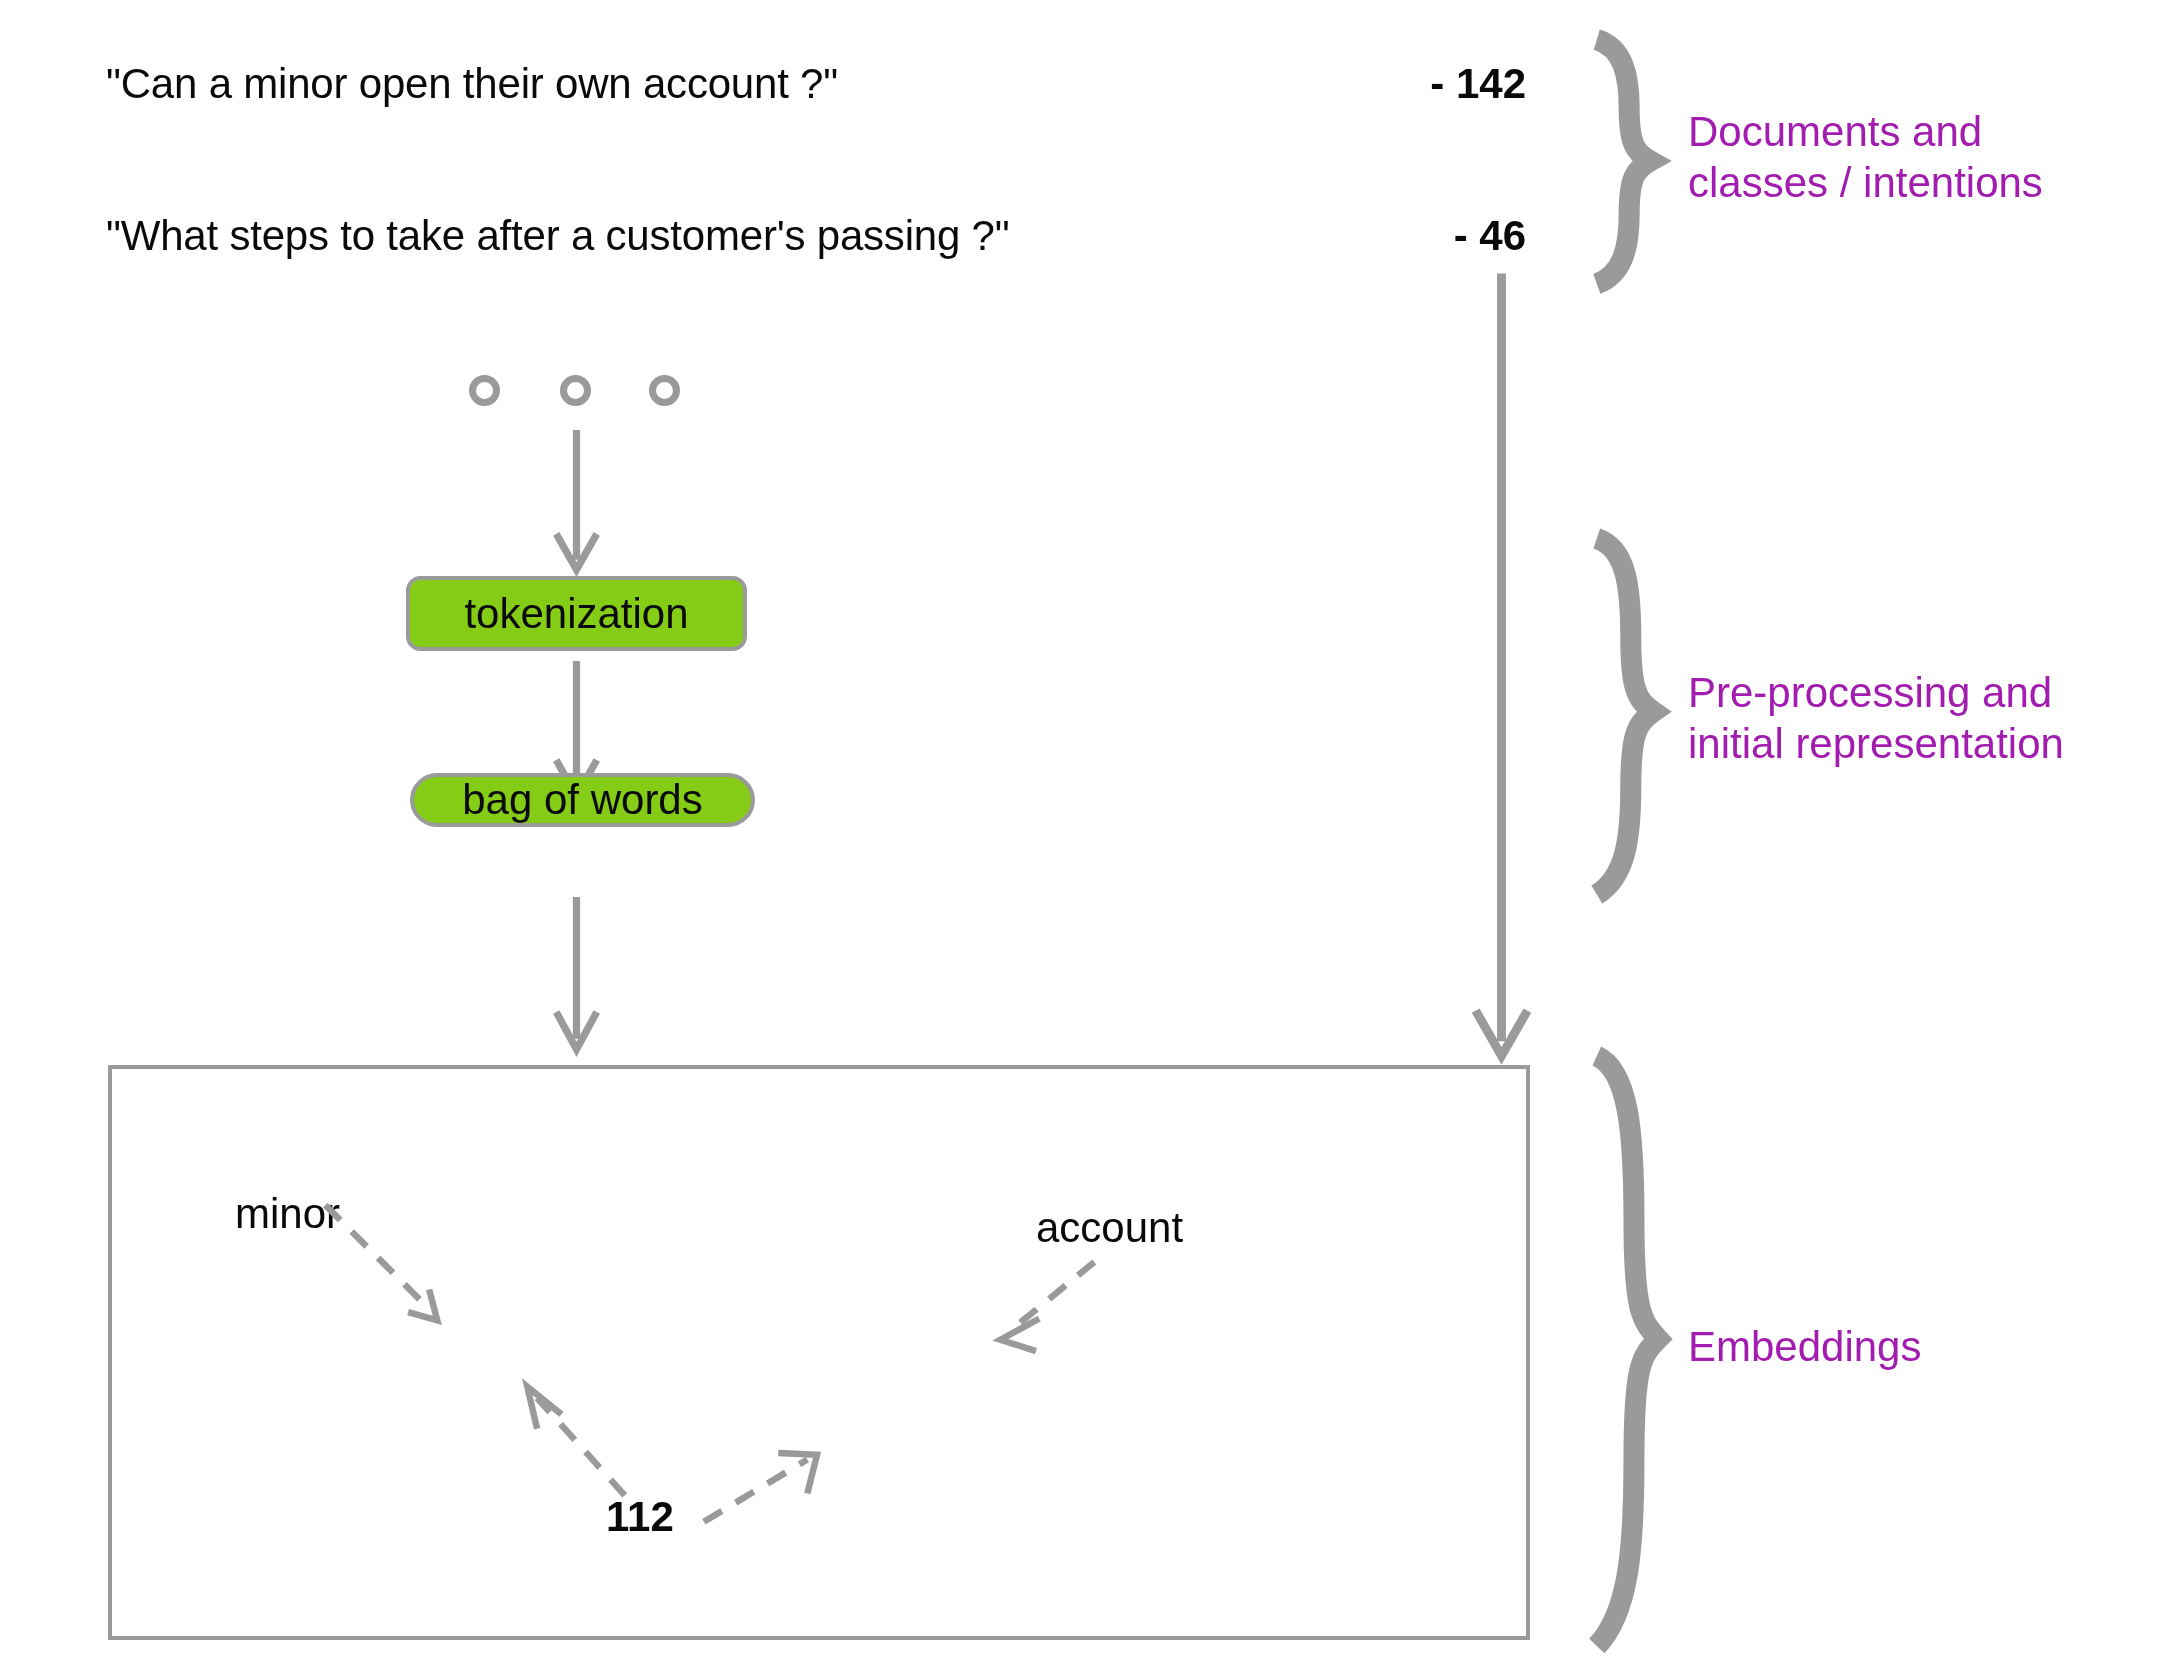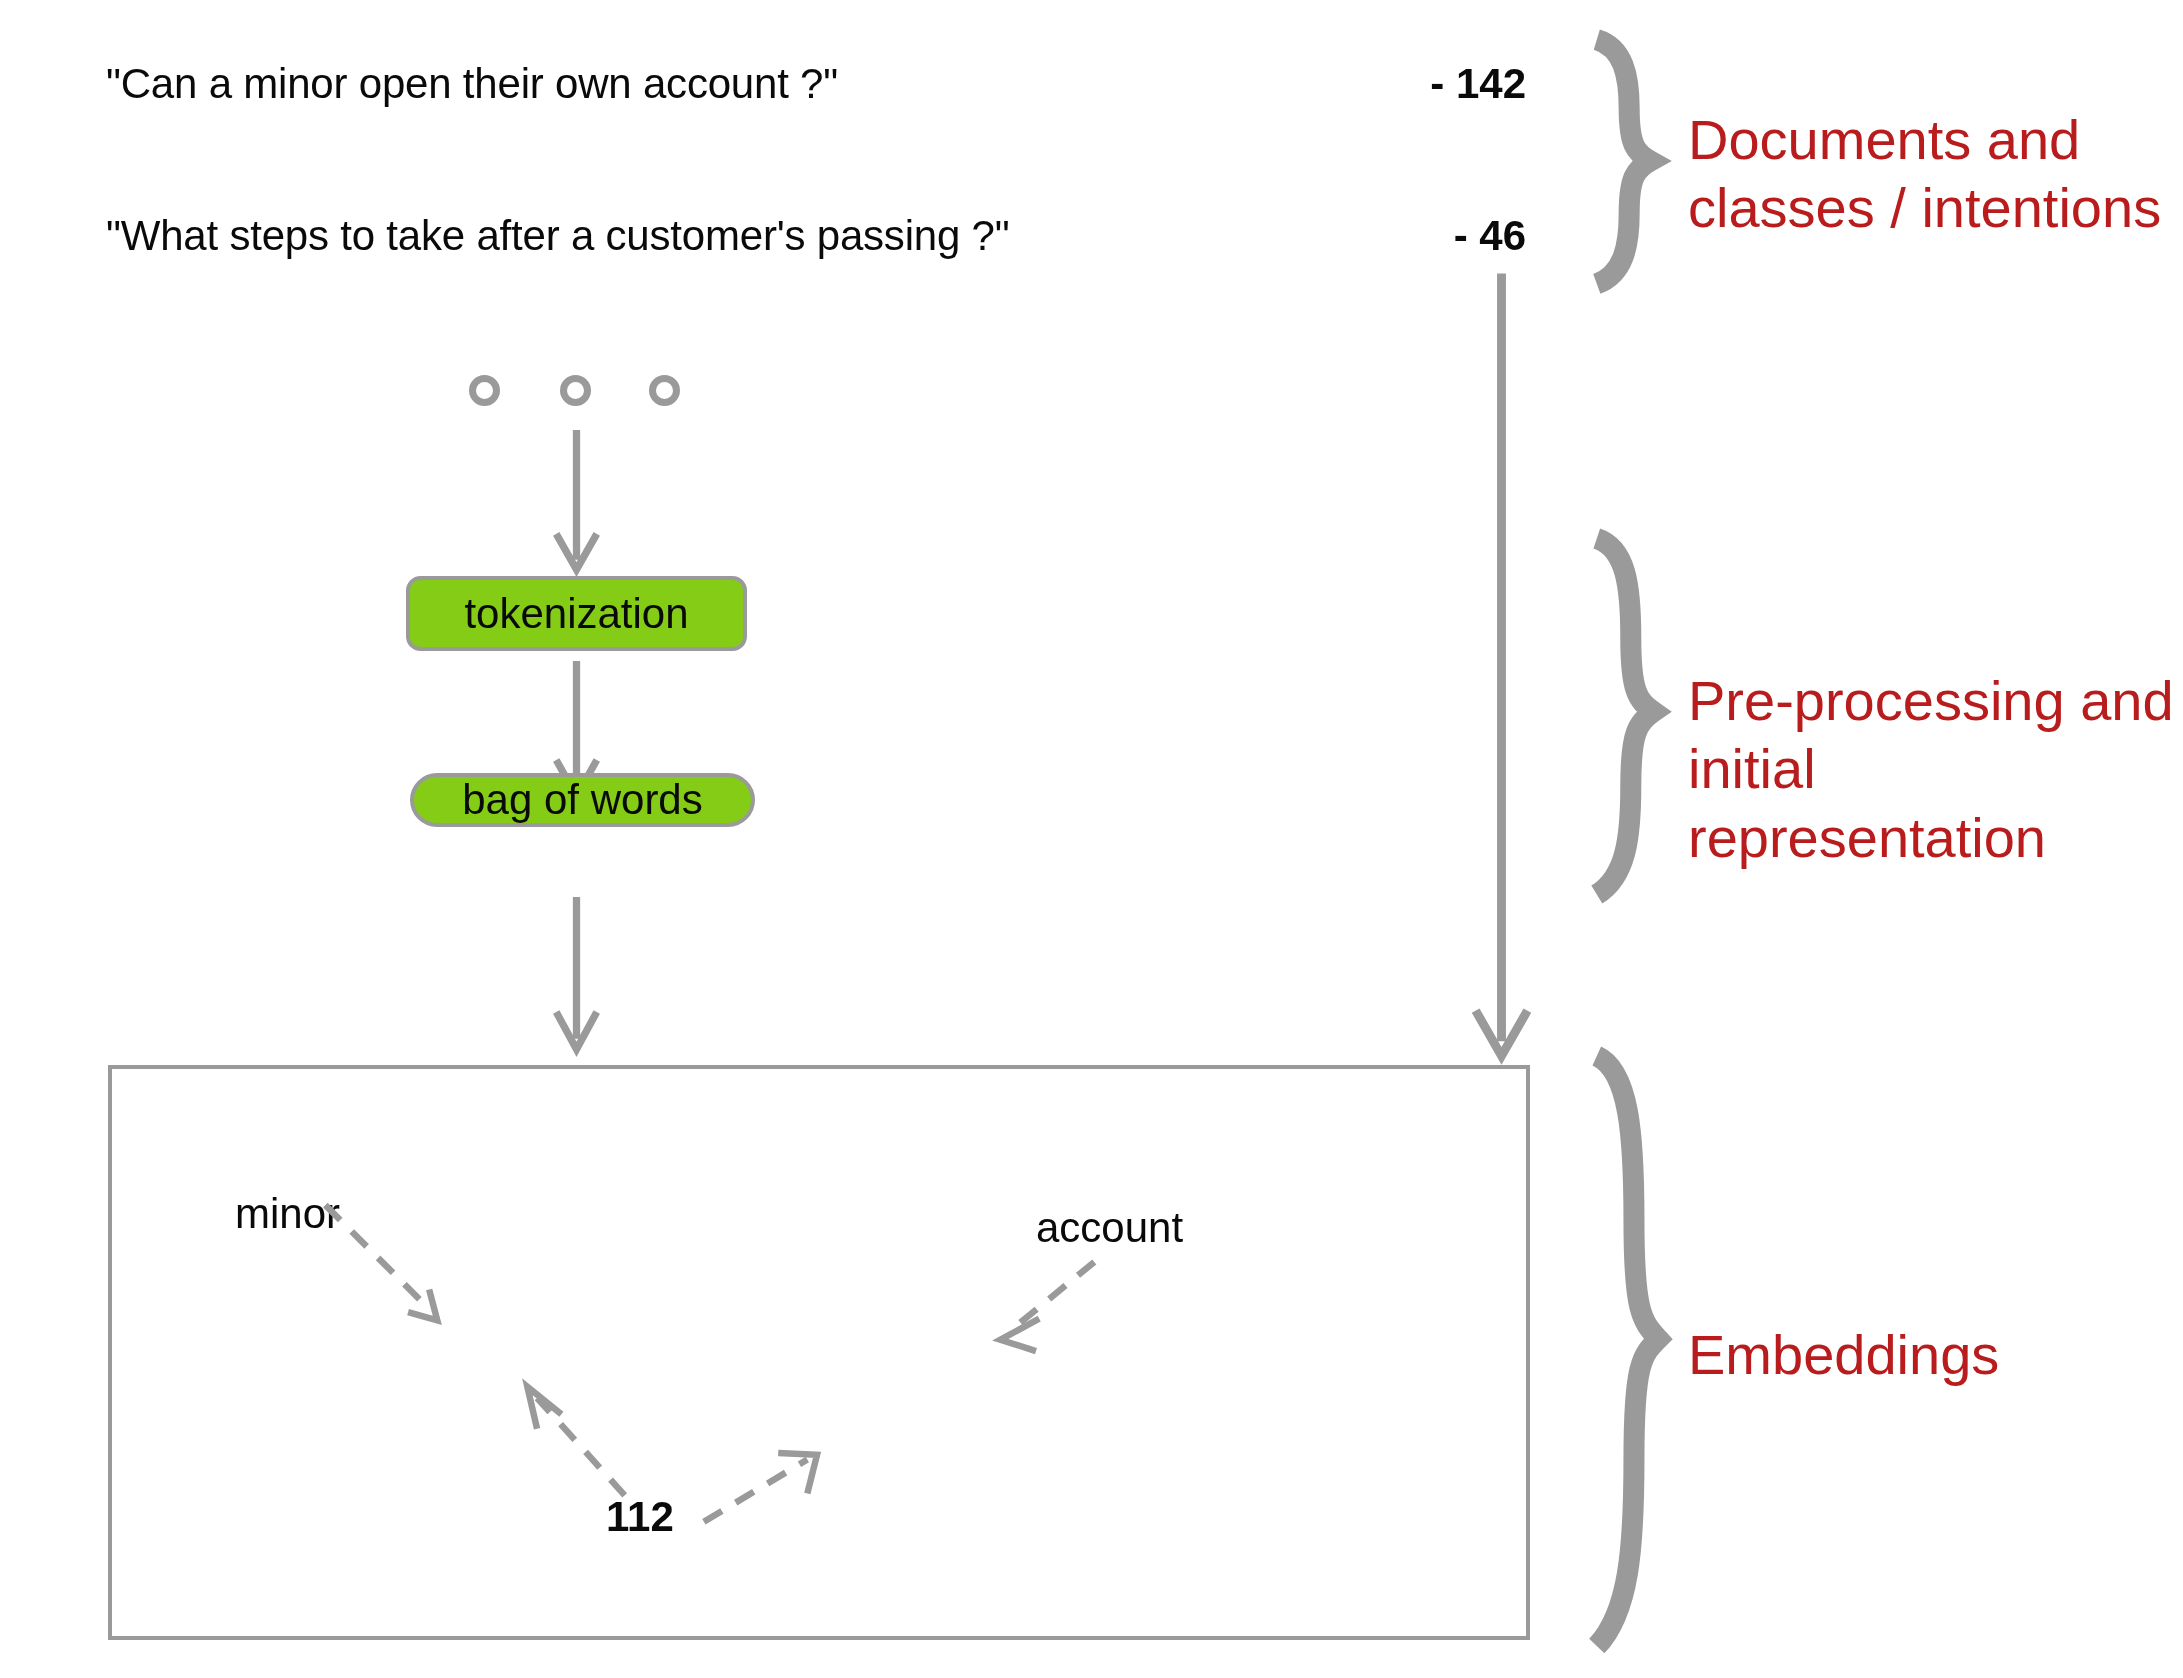--- a/index.html
+++ b/index.html
@@ -66,23 +66,23 @@
   
   .embed-label {
     font-size: 42px;
     white-space: nowrap;
     color: #0a0a0a;
   }
   .embed-label.numeric { font-weight: 700; }
 
   
   .group-caption {
-    font-size: 56px;
+    font-size: 42px;
     line-height: 1.22;
-    color: #b91c1c;
+    color: #a21caf;
     white-space: pre-line;
   }
 
   svg { display: block; overflow: visible; }
 </style>
 </head>
 <body>
 
 <div id="canvas">
 

